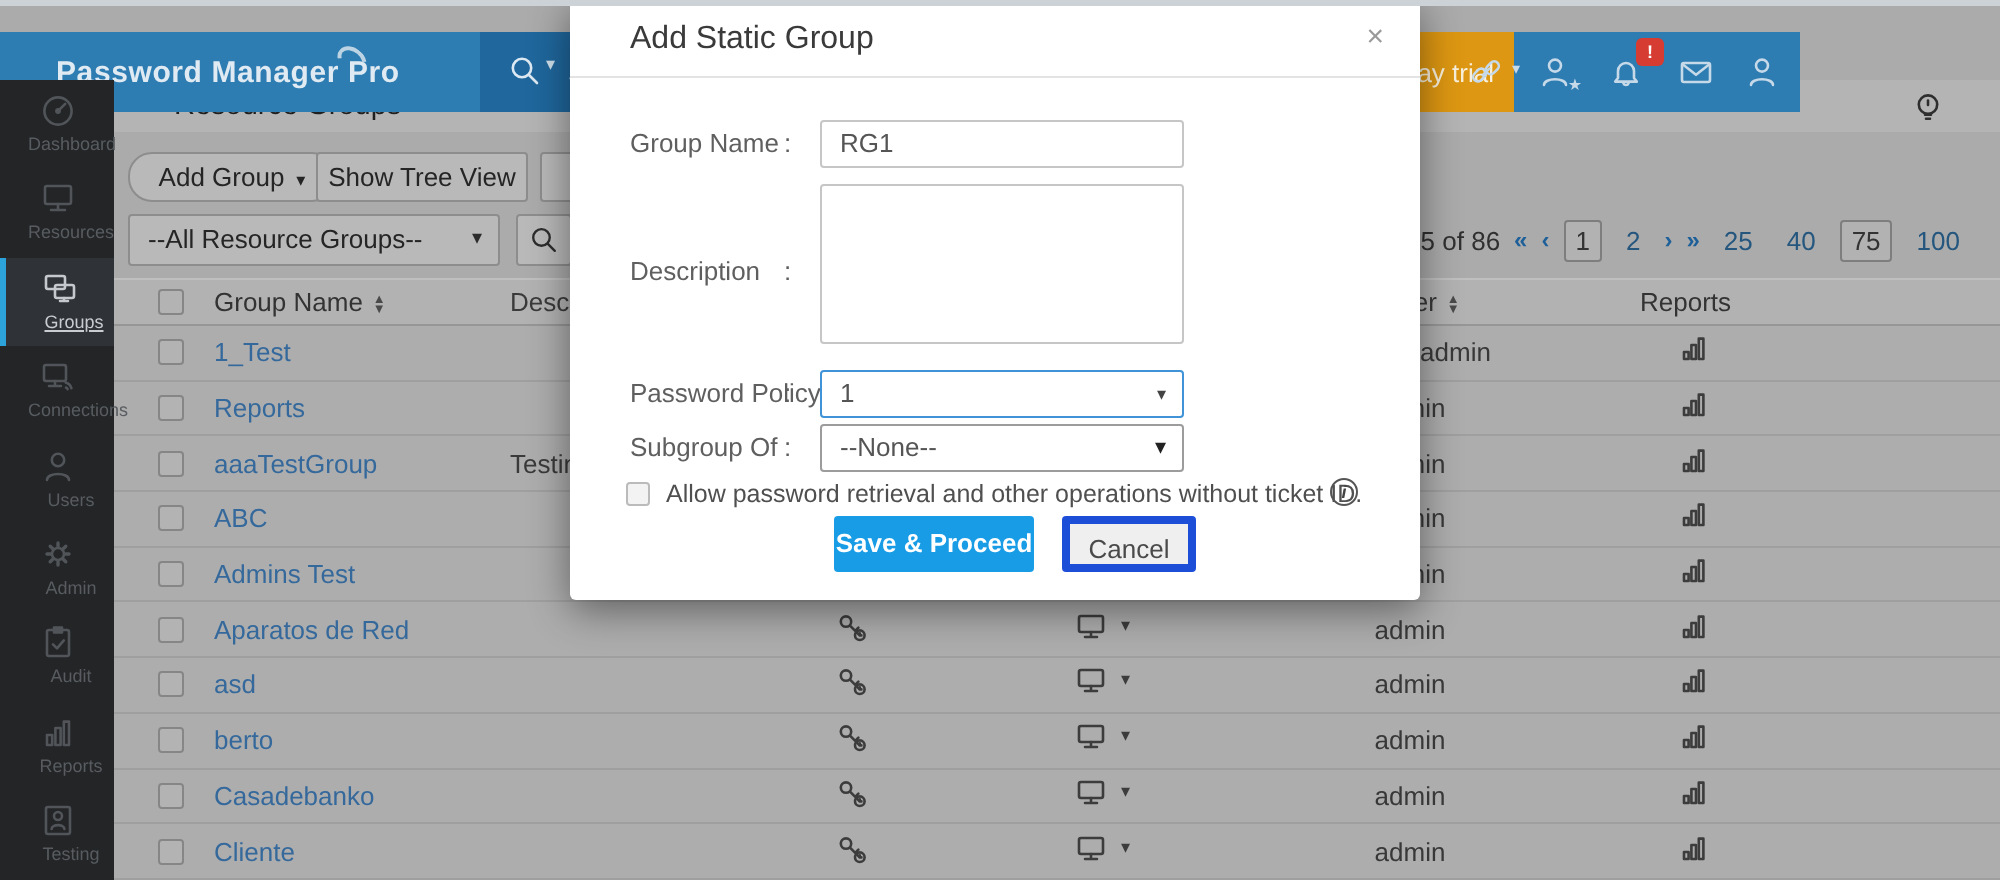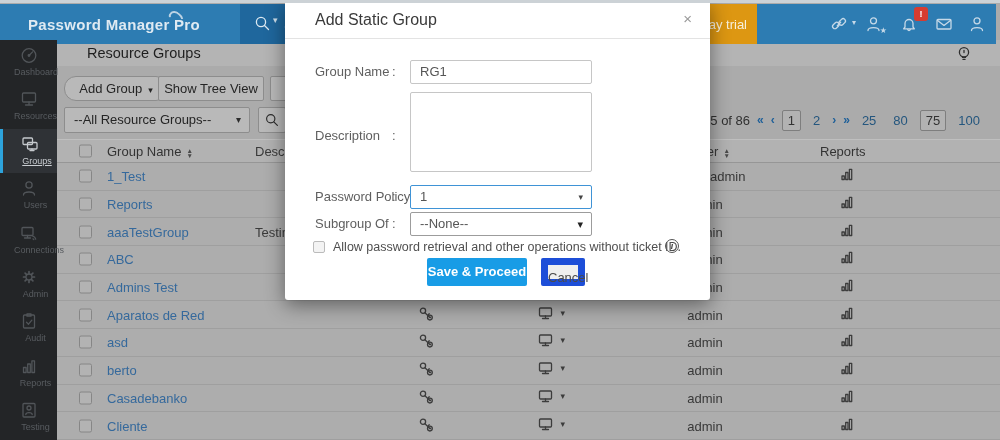--- a/index.html
+++ b/index.html
@@ -3,21 +3,21 @@
 <meta charset="utf-8">
 <style>
   * { margin:0; padding:0; box-sizing:border-box; }
   html,body { width:1000px; height:440px; overflow:hidden; }
   body { position:relative; font-family:"Liberation Sans", sans-serif; background:#ababab; }
 
   
   .top-strip { position:absolute; left:0; top:0; width:1000px; height:3px; background:#ccd2d6; z-index:40; }
 
   
-  .topbar { position:absolute; left:0; top:4px; width:996px; height:40px; background:#2d7cb2; z-index:1; }
+  .topbar { position:absolute; left:0; top:16px; width:900px; height:40px; background:#2d7cb2; z-index:1; }
   .logo { position:absolute; left:28px; top:0; height:40px; line-height:42px; font-size:15px; font-weight:bold; color:#dfeaf2; letter-spacing:.3px; }
   .logo-swoosh { position:absolute; left:168px; top:8px; width:16px; height:12px; border:2px solid #bcd3e4; border-color:#bcd3e4 transparent transparent #bcd3e4; border-radius:50% 50% 0 50%; transform:rotate(40deg); }
   .search-block { position:absolute; left:240px; top:0; width:400px; height:40px; background:#1f679d; color:#c2d8e8; }
   .search-block .mag { position:absolute; left:13px; top:10px; color:#dce9f2; }
   .search-block .mag::after { content:"▾"; position:absolute; left:20px; top:1px; font-size:9px; color:#cfe0ec; }
   .search-block .search-word { position:absolute; left:44px; top:0; line-height:41px; font-size:13px; }
   .trial-btn { position:absolute; left:640px; top:0; width:117px; height:40px; background:#dd9712; color:#f8f0dc; font-size:13px; }
   .trial-btn span { position:absolute; right:10px; top:0; line-height:41px; white-space:nowrap; }
   .tb-icons { position:absolute; right:0; top:0; height:40px; color:#c6d9e8; }
   .tb-ic { position:absolute; top:10px; width:20px; height:20px; }
@@ -95,23 +95,23 @@
   .m-textarea { position:absolute; left:125px; top:92px; width:182px; height:80px; border:1px solid #c6c6c6; border-radius:2px; background:#fff; }
   .m-select { position:absolute; left:125px; width:182px; height:24px; border-radius:2px; line-height:22px; padding-left:9px; color:#555; background:#fff; }
   .sel-pp { top:185px; border:1px solid #3f93d6; }
   .sel-pp::after { content:"▾"; position:absolute; right:8px; top:0; font-size:9px; color:#444; }
   .sel-sg { top:212px; border:1px solid #9c9c9c; }
   .sel-sg::after { content:"▾"; position:absolute; right:8px; top:0; font-size:11px; color:#222; }
   .m-check-row { position:absolute; left:28px; top:240px; height:14px; }
   .m-checkbox { position:absolute; left:0; top:1px; width:12px; height:12px; border:1px solid #bbb; background:#f3f3f3; border-radius:2px; }
   .m-check-label { position:absolute; left:20px; top:0; width:340px; font-size:12.5px; color:#4f4f4f; white-space:nowrap; }
   .info-i { position:absolute; left:352px; top:-1px; width:14px; height:14px; border:1px solid #555; border-radius:50%; text-align:center; line-height:13px; font-size:9px; color:#444; font-style:italic; font-weight:bold; }
-  .m-btn { position:absolute; top:258px; height:28px; border-radius:2px; font-size:13px; text-align:center; line-height:27px;margin-left:10px; }
+  .m-btn { position:absolute; top:258px; height:28px; border-radius:2px; font-size:13px; text-align:center; line-height:27px; }
   .btn-save { left:132px; width:100px; background:#189ce6; color:#fff; font-weight:bold; }
-  .btn-cancel { left:246px; width:44px; background:#efefef; border:7px solid #1d4ed8; color:#4a4a4a; line-height:25px; }
+  .btn-cancel { left:246px; width:67px; background:#efefef; border:4px solid #1d4ed8; color:#4a4a4a; line-height:25px; }
 
   svg { stroke:currentColor; fill:none; stroke-width:1.3; stroke-linecap:round; stroke-linejoin:round; }
 </style>
 </head>
 <body>
 
 <div class="top-strip"></div>
 
 <header class="topbar">
   <div class="logo">Password Manager Pro</div>
@@ -187,33 +187,33 @@
   <div class="side-item" data-active="true">
     <span class="s-ic"><svg width="20" height="20" viewBox="0 0 20 20">
           <rect x="3" y="4" width="9.5" height="6.5" rx="1"></rect>
           <rect x="7.5" y="8.5" width="9.5" height="6.5" rx="1"></rect>
           <path d="M12 15 v1.5 M10 16.5 h4"></path>
         </svg></span>
     <span class="s-label">Groups</span>
   </div>
   <div class="side-item" data-active="false">
     <span class="s-ic"><svg width="20" height="20" viewBox="0 0 20 20">
-          <circle cx="10" cy="7" r="3.1"></circle>
-          <path d="M4.5 17 c0-4 11-4 11 0"></path>
-        </svg></span>
-    <span class="s-label">Users</span>
-  </div>
-  <div class="side-item" data-active="false">
-    <span class="s-ic"><svg width="20" height="20" viewBox="0 0 20 20">
           <rect x="3" y="4.5" width="11" height="8" rx="1"></rect>
           <path d="M8.5 12.5 V15 M5.5 15 H11.5"></path>
           <path d="M13.8 13.2 a4 4 0 0 1 2.9 2.9"></path>
           <path d="M14 15.8 a1.2 1.2 0 0 1 .8 .8"></path>
         </svg></span>
     <span class="s-label">Connections</span>
+  </div>
+  <div class="side-item" data-active="false">
+    <span class="s-ic"><svg width="20" height="20" viewBox="0 0 20 20">
+          <circle cx="10" cy="7" r="3.1"></circle>
+          <path d="M4.5 17 c0-4 11-4 11 0"></path>
+        </svg></span>
+    <span class="s-label">Users</span>
   </div>
   <div class="side-item" data-active="false">
     <span class="s-ic"><svg width="20" height="20" viewBox="0 0 20 20">
           <circle cx="10" cy="10" r="3"></circle>
           <path d="M10 4.5 V6.3 M10 13.7 V15.5 M4.5 10 H6.3 M13.7 10 H15.5 M6.1 6.1 L7.4 7.4 M12.6 12.6 L13.9 13.9 M13.9 6.1 L12.6 7.4 M7.4 12.6 L6.1 13.9" stroke-width="1.7"></path>
         </svg></span>
     <span class="s-label">Admin</span>
   </div>
   <div class="side-item" data-active="false">
     <span class="s-ic"><svg width="20" height="20" viewBox="0 0 20 20">
@@ -272,21 +272,21 @@
 
       <span class="pg-page" data-current="true">1</span>
 
       <span class="pg-page" data-current="false">2</span>
 
     <span class="pg-arrow">›</span>
     <span class="pg-arrow">»</span>
 
       <span class="pg-size" data-current="false">25</span>
 
-      <span class="pg-size" data-current="false">80</span>
+      <span class="pg-size" data-current="false">40</span>
 
       <span class="pg-size" data-current="true">75</span>
 
       <span class="pg-size" data-current="false">100</span>
 
   </div>
 </div>
 
 <div class="grid">
   <div class="t-head">

